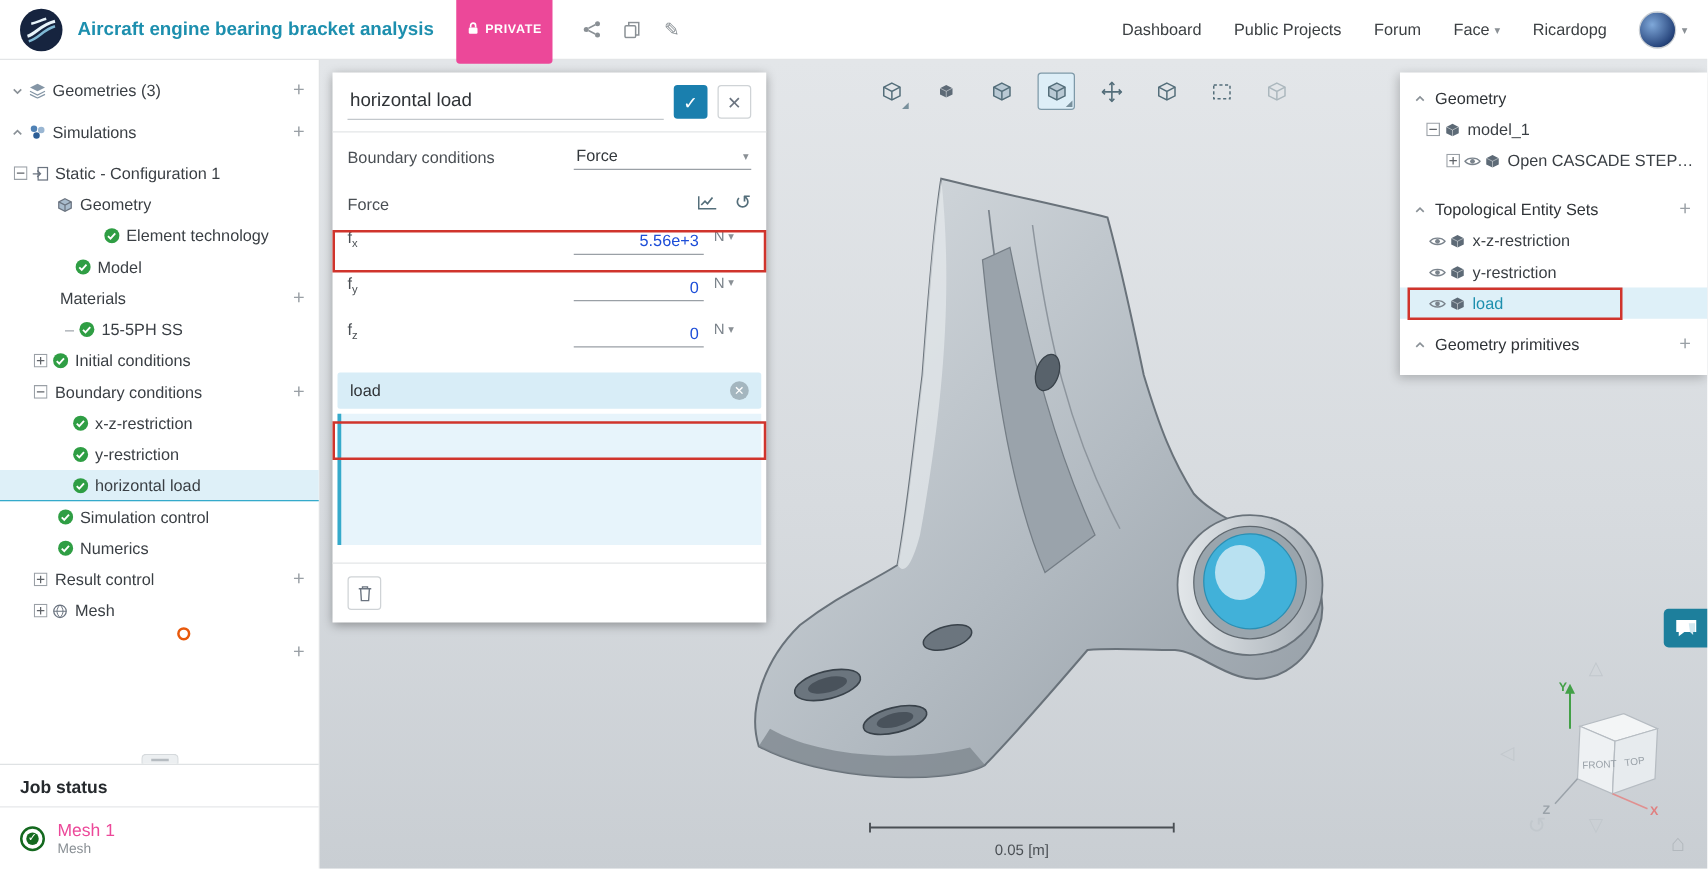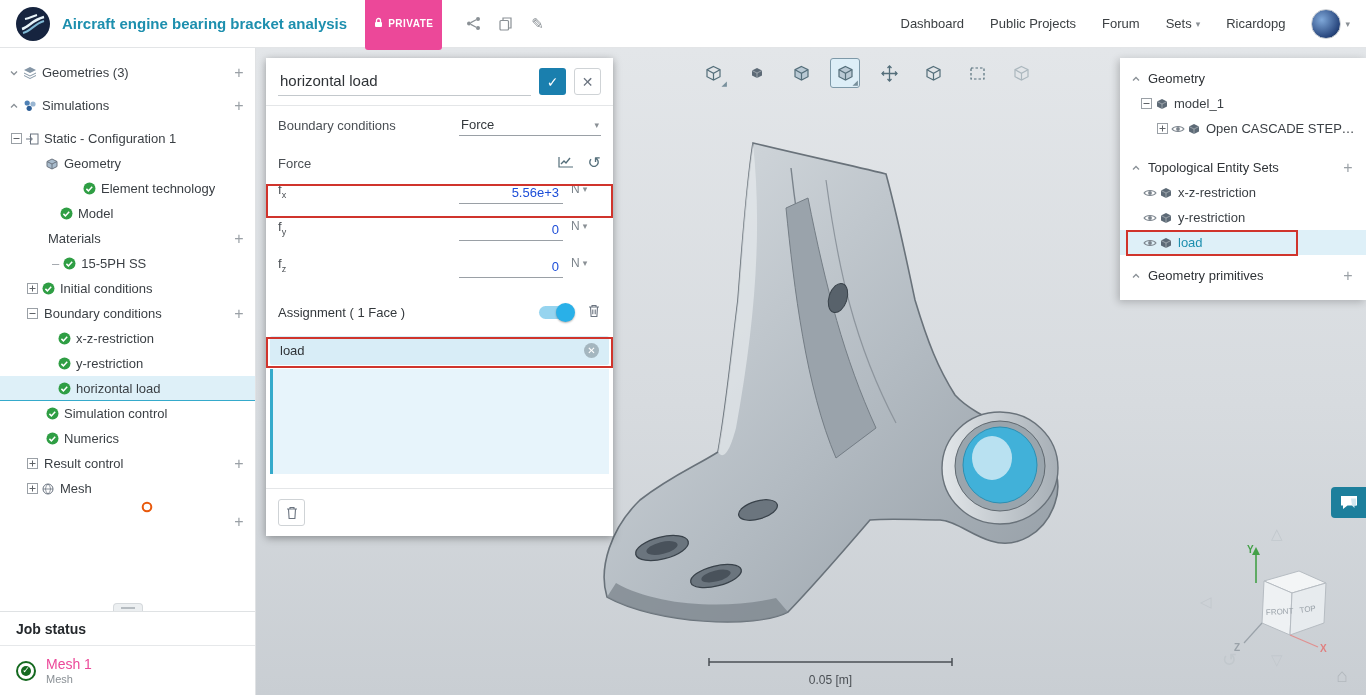--- a/index.html
+++ b/index.html
@@ -46,21 +46,21 @@
   
   #viewport { position:absolute; left:256px; top:48px; right:0; bottom:0;
               background:linear-gradient(180deg, #e3e6e9 0%, #d7dbdf 55%, #c9ced3 100%); z-index:1; }
   #vp-toolbar { position:absolute; left:442px; top:10px; display:flex; gap:14px; }
   .vicon { width:30px; height:30px; display:flex; align-items:center; justify-content:center; position:relative;
            border-radius:3px; cursor:pointer; color:#546e7a; }
   .vicon.selected { background:#ddeef7; border:1px solid #7e99a8; }
   .vicon.disabled { opacity:.38; }
   .vcorner { position:absolute; right:1px; bottom:0; font-size:7px; color:#78909c; }
 
-  #scalebar { position:absolute; left:452px; top:610px; width:245px; }
+  #scalebar { position:absolute; left:439px; top:610px; width:245px; }
   #scalebar svg { display:block; }
   #scale-label { text-align:center; color:#4a4f54; font-size:12px; margin-top:6px; }
 
   #navcube { position:absolute; right:4px; bottom:2px; width:176px; height:168px; }
   .nc-arrow { position:absolute; color:#c2c8cd; font-size:15px; cursor:pointer; }
   #home-button { position:absolute; right:14px; bottom:6px; font-size:19px; color:#b2b8bd; cursor:pointer; }
 
   
   #panel { position:absolute; left:266px; top:58px; width:347px; background:#fff; z-index:25;
            box-shadow:0 2px 8px rgba(0,0,0,.35); padding-bottom:10px; }
@@ -151,21 +151,21 @@
       <div class="nav-link">
         <span>Dashboard</span>
       </div>
       <div class="nav-link">
         <span>Public Projects</span>
       </div>
       <div class="nav-link">
         <span>Forum</span>
       </div>
       <div class="nav-link">
-        <span>Sets</span>
+        <span>Face</span>
         <span class="tiny-caret">▾</span>
       </div>
       <div class="nav-link">
         <span>Ricardopg</span>
       </div>
       <div class="nav-link">
         <span class="avatar"></span>
         <span class="tiny-caret">▾</span>
       </div>
     </div>
@@ -540,32 +540,20 @@
         <span class="flabel">f<sub>y</sub></span>
     <span class="fvalue">0</span>
     <span class="funit">N<span class="tiny-caret">▾</span></span>
       </div>
       <div class="ffield">
         <span class="flabel">f<sub>z</sub></span>
     <span class="fvalue">0</span>
     <span class="funit">N<span class="tiny-caret">▾</span></span>
       </div>
     </div>
-  <div id="assignment-row">
-    <span id="assignment-label">Assignment ( 1 Face )</span>
-    <div class="toggle">
-        <div class="toggle-knob"></div>
-      </div>
-    <span>
-      <svg width="14" height="15" viewBox="0 0 14 15">
-          <path d="M2 4h10M5 4V2.5h4V4M3.5 4l.6 9.5h5.8l.6-9.5" fill="none" stroke="#6b7480" stroke-width="1.1"></path>
-          <path d="M5.8 6.5v4.8M8.2 6.5v4.8" stroke="#6b7480" stroke-width="1.1"></path>
-        </svg>
-    </span>
-  </div>
   <div class="chip">
     <span>load</span>
     <span class="chip-x">✕</span>
   </div>
   <div id="assignment-box"></div>
   <div class="pdivider"></div>
   <div id="panel-trash-button">
     <svg width="14" height="15" viewBox="0 0 14 15">
         <path d="M2 4h10M5 4V2.5h4V4M3.5 4l.6 9.5h5.8l.6-9.5" fill="none" stroke="#6b7480" stroke-width="1.1"></path>
       </svg>

